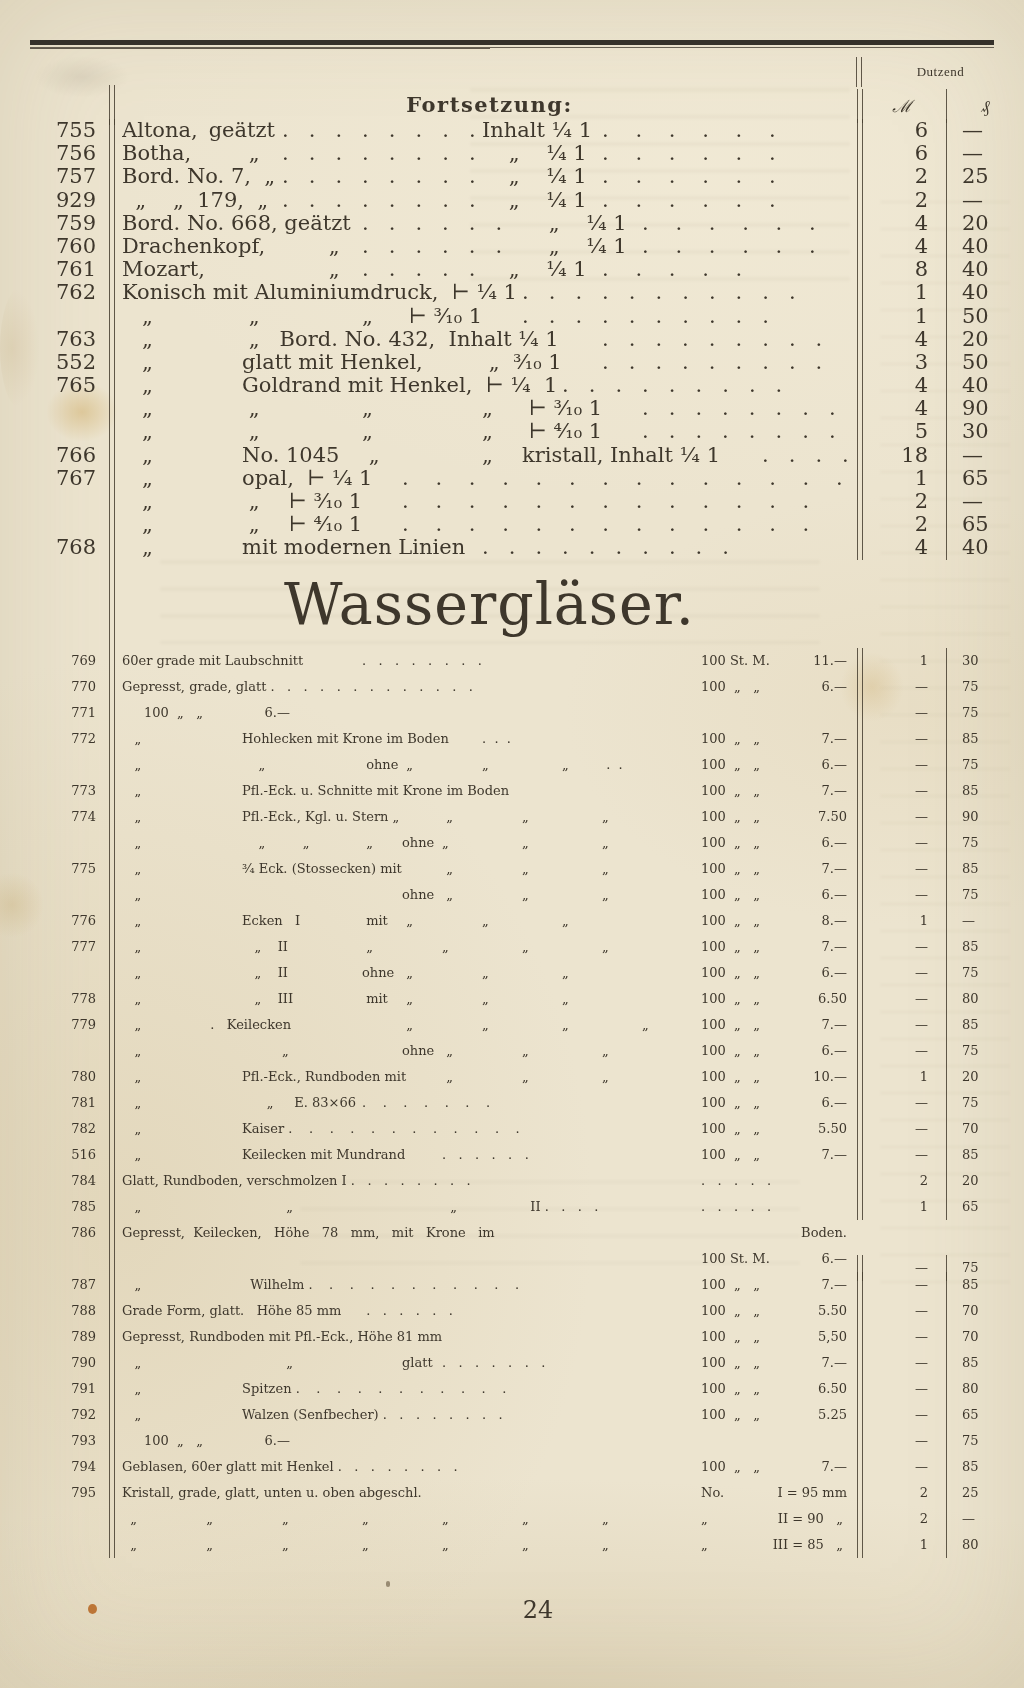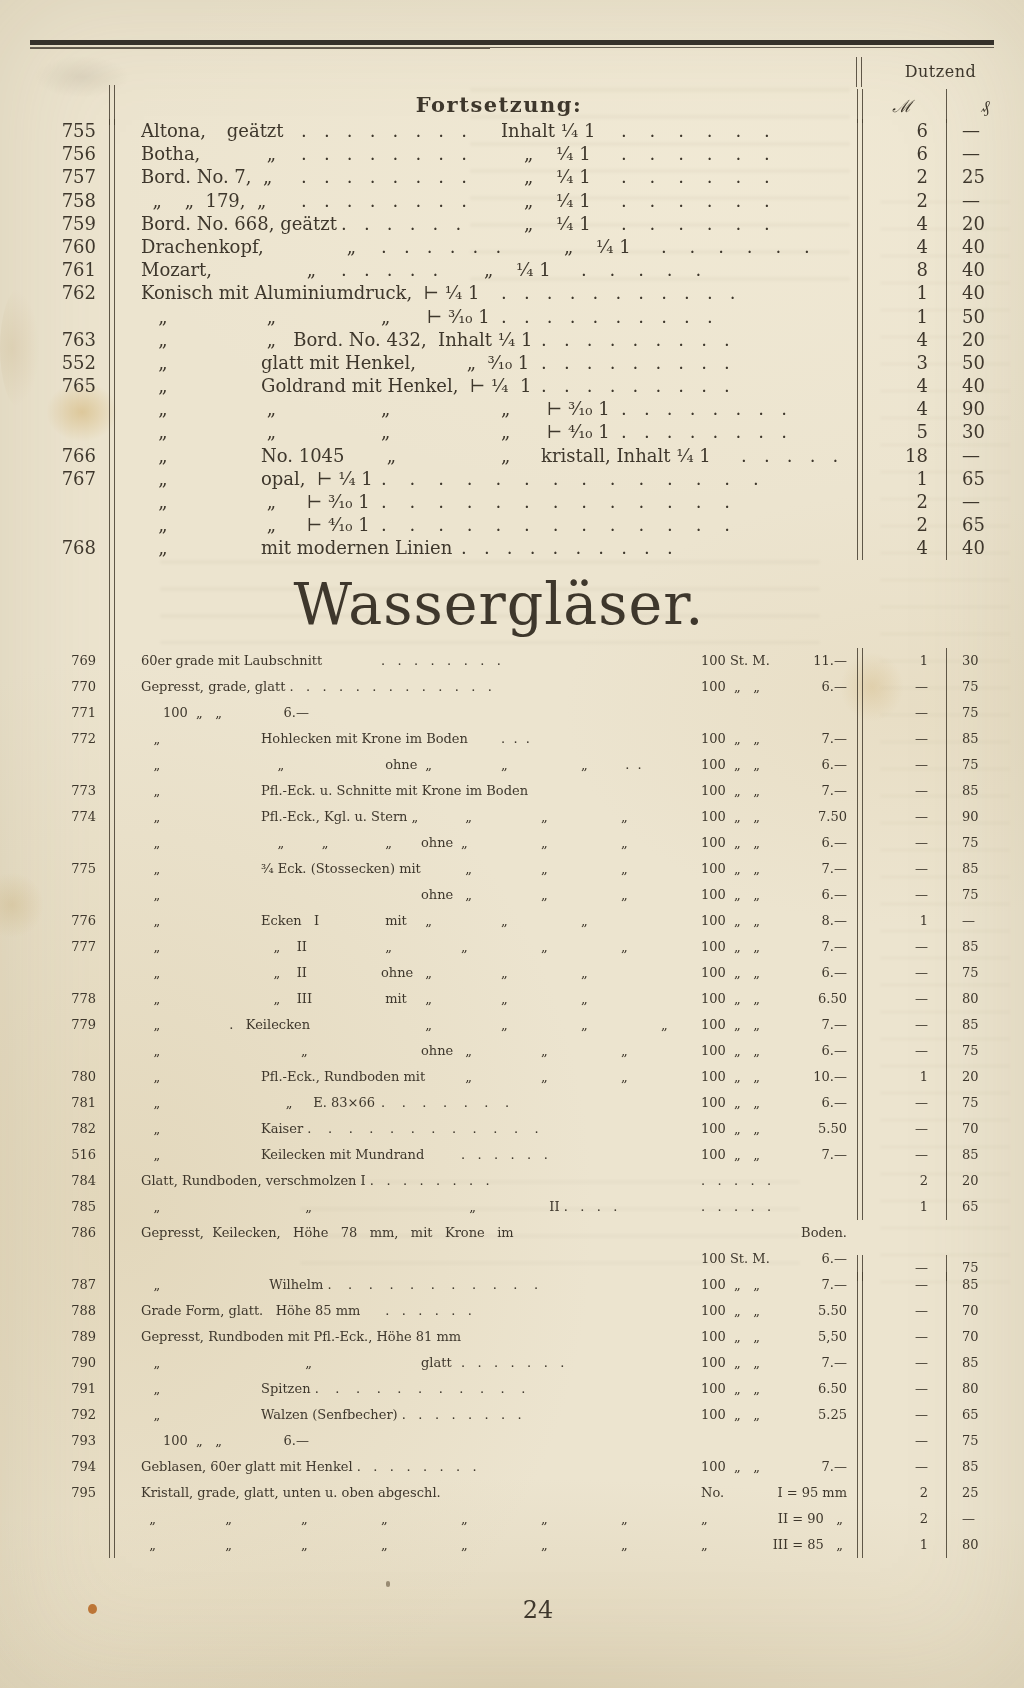--- a/index.html
+++ b/index.html
@@ -18,41 +18,41 @@
   
   .toprule{position:absolute;left:30px;top:40px;width:964px;height:10px;}
   .toprule .thick{height:5px;background:var(--rule,#35312a);}
   .toprule .thin{margin-top:2px;height:1px;background:rgba(62,55,44,.75);}
   .toprule .thin2{position:absolute;left:0;top:8px;width:460px;height:1px;background:rgba(62,55,44,.8);}
 
   .tbl{position:absolute;left:45px;top:57px;width:979px;}
   .row{display:flex;align-items:baseline;}
   .c-num{width:64px;text-align:right;padding-right:13px;box-sizing:border-box;flex:none;}
   .c-desc{flex:1;min-width:0;display:flex;position:relative;box-sizing:border-box;
-    border-left:1px solid rgba(70,62,48,.85);padding-left:31px;overflow:hidden;}
+    border-left:1px solid rgba(70,62,48,.85);padding-left:12px;overflow:hidden;}
   .c-desc::before{content:"";position:absolute;left:4px;top:0;bottom:0;width:1px;background:rgba(70,62,48,.85);}
   .dtext{flex:1;min-width:0;overflow:hidden;white-space:pre;tab-size:40px;}
   .qcell{flex:none;width:178px;display:flex;justify-content:space-between;
     padding:0 10px 0 22px;box-sizing:border-box;white-space:pre;}
   .c-m{width:89px;flex:none;text-align:right;padding-right:18px;box-sizing:border-box;position:relative;
     border-left:1px solid rgba(70,62,48,.85);}
   .c-m::before{content:"";position:absolute;left:4px;top:0;bottom:0;width:1px;background:rgba(70,62,48,.85);}
   .c-pf{width:78px;flex:none;padding-left:15px;box-sizing:border-box;border-left:1px solid rgba(70,62,48,.85);}
 
   
   .h1{height:28px;}
   .h1 .mspan{width:167px;flex:none;text-align:center;position:relative;
-    border-left:1px solid rgba(70,62,48,.85);font-size:16px;line-height:30px;letter-spacing:.5px;}
+    border-left:1px solid rgba(70,62,48,.85);font-size:13px;line-height:30px;letter-spacing:.5px;font-family:Liberation Serif, serif;}
   .h1 .mspan::before{content:"";position:absolute;left:4px;top:0;bottom:0;width:1px;background:rgba(70,62,48,.85);}
   .h2{height:34px;}
   .h2 .c-m,.h2 .c-pf{text-align:center;padding:0;font-size:17px;line-height:34px;font-style:italic;}
   .forts{width:100%;text-align:center;font-weight:bold;font-size:21px;line-height:40px;letter-spacing:1.5px;}
 
   
-  .f-rows .row{height:23.2px;line-height:23.2px;font-size:18px;}
+  .f-rows .row{height:23.2px;line-height:23.2px;font-size:21px;}
   .w-rows .row{height:26px;line-height:26px;font-size:13px;}
   .title-row{height:88px;}
   .title-row .c-desc{justify-content:center;align-items:center;}
   .section-title{font-size:57px;letter-spacing:1px;line-height:88px;align-self:center;}
 
   .pageno{position:absolute;left:0;top:1596px;width:990px;text-align:center;font-size:24px;margin-left:43px;}
 
   
   .stain{position:absolute;border-radius:50%;pointer-events:none;}
   .s1{left:46px;top:382px;width:72px;height:60px;background:radial-gradient(ellipse at 50% 50%,rgba(198,156,72,.38),rgba(198,156,72,0) 70%);}
@@ -134,21 +134,21 @@
         <div class="row">
           <div class="c-num">757</div>
           <div class="c-desc">
             <span class="dtext">Bord. No. 7,  „	.   .   .   .   .   .   .   .	    „    ¹⁄₄ 1	.    .    .    .    .    .</span>
           </div>
           <div class="c-m">2</div>
           <div class="c-pf">25</div>
         </div>
 
         <div class="row">
-          <div class="c-num">758</div>
+          <div class="c-num">929</div>
           <div class="c-desc">
             <span class="dtext">  „    „  179,  „	.   .   .   .   .   .   .   .	    „    ¹⁄₄ 1	.    .    .    .    .    .</span>
           </div>
           <div class="c-m">2</div>
           <div class="c-pf">—</div>
         </div>
 
         <div class="row">
           <div class="c-num">759</div>
           <div class="c-desc">

